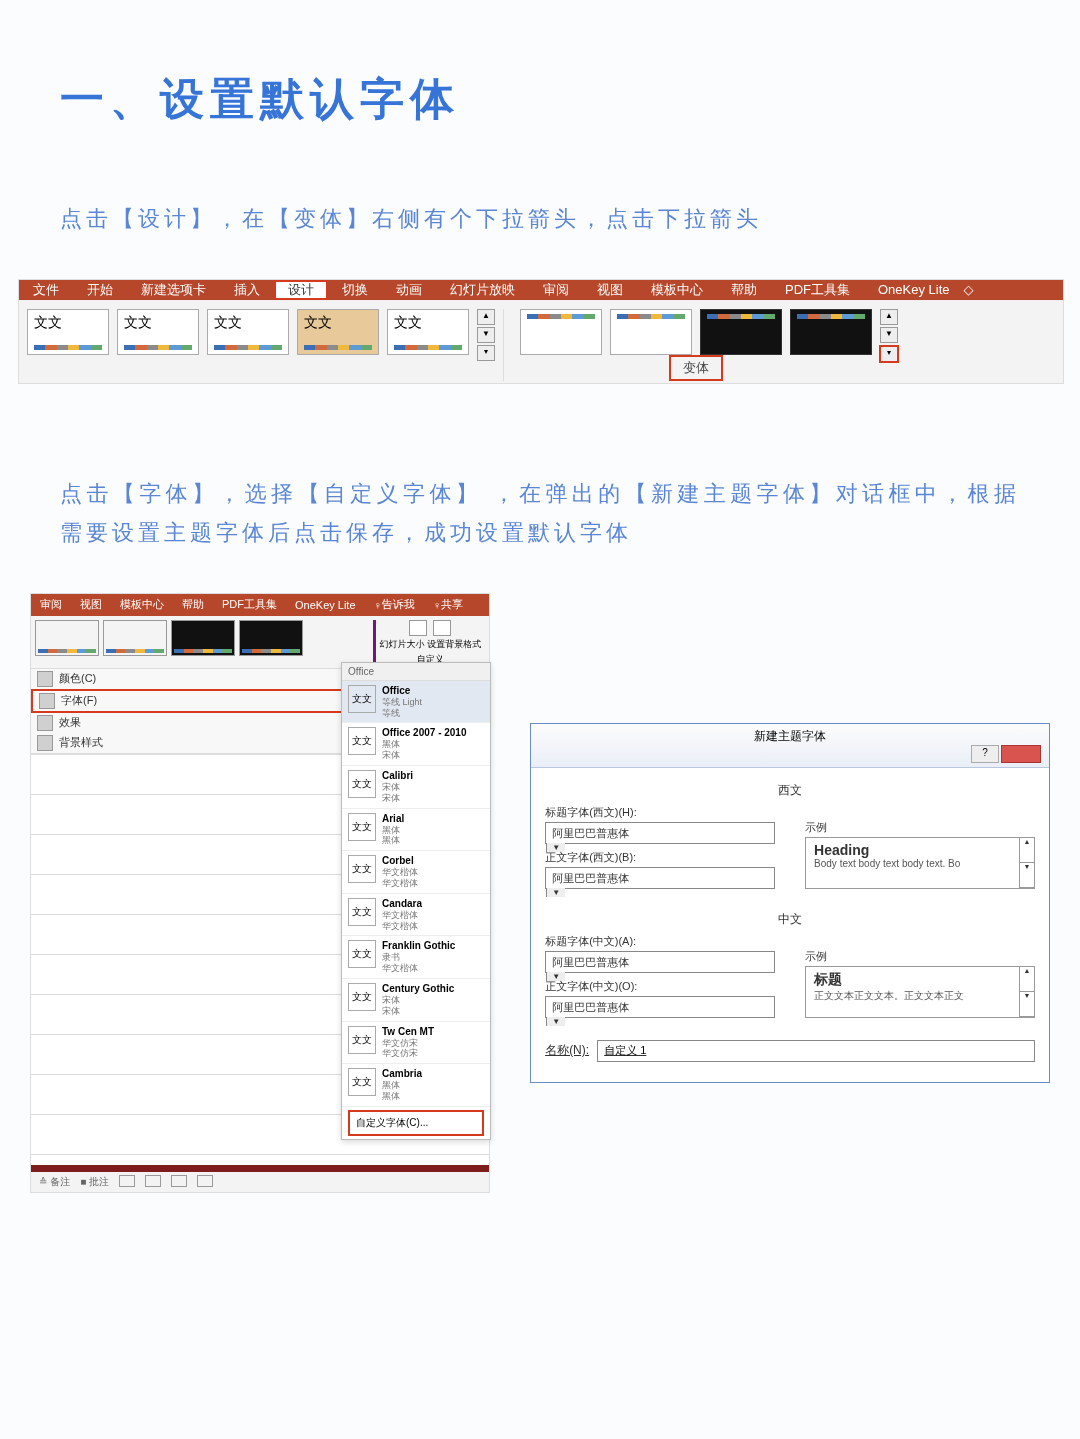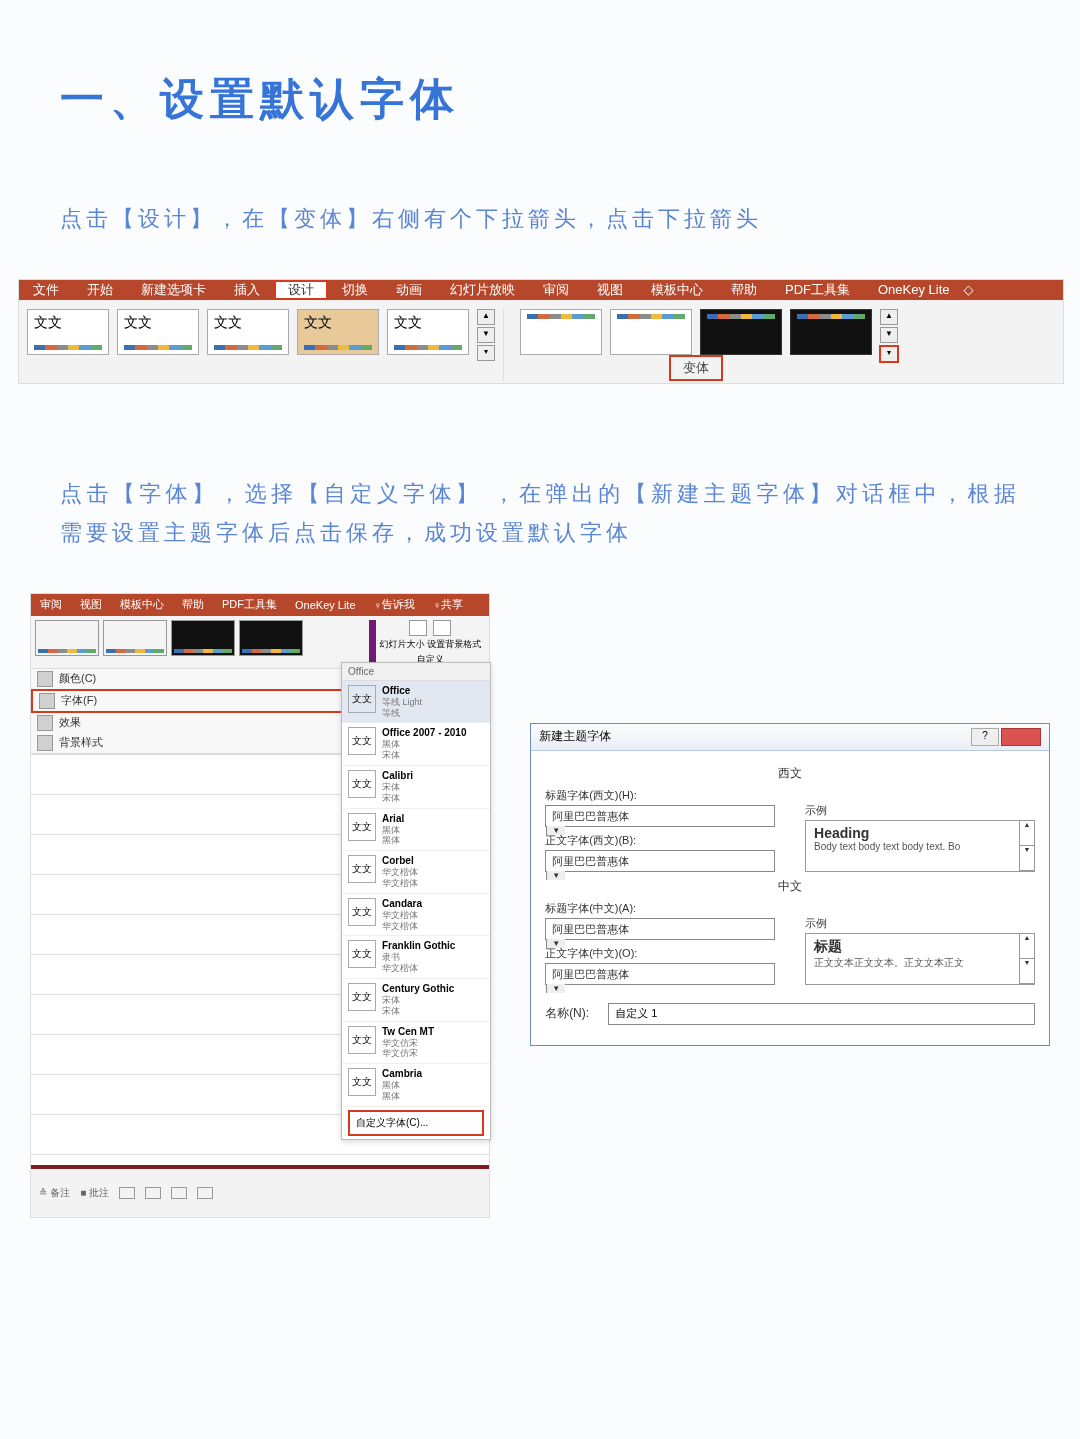--- a/index.html
+++ b/index.html
@@ -121,21 +121,21 @@
     display:flex;background:#f4f4f4;padding:4px 4px 2px 4px;gap:4px;align-items:flex-start;border-bottom:1px solid #ddd;
   }
   .mini-thumb {
     width:64px;height:36px;border:1px solid #999;display:flex;flex-direction:column;justify-content:flex-end;padding:2px;box-sizing:border-box;
   }
   .mini-thumb.dark { background:#111; }
   .mini-thumb .swatch { display:flex;height:4px;}
   .mini-thumb .swatch span{flex:1}
   .rbody-right {
     margin-left:auto;display:flex;flex-direction:column;align-items:center;font-size:9px;gap:2px;
-    border-left:7px solid #701a75;padding:0 4px;
+    border-left:3px solid #701a75;padding:0 4px;
   }
   .rbody-right-row{display:flex;gap:6px;align-items:center;}
   .rbody-right-icon{width:16px;height:14px;border:1px solid #999;background:#fff;}
   .drop-menu {
     background:#f8f8f8;border-right:1px solid #ddd;border-bottom:1px solid #ddd;
   }
   .menu-row {
     display:flex;align-items:center;gap:6px;padding:2px 6px;font-size:11px;color:#333;
   }
   .menu-row .mi-icon { width:14px;height:14px;background:#d0d0d0;border:1px solid #999;flex-shrink:0;}
@@ -159,50 +159,50 @@
   .font-item .fmeta .fs { color:#777; font-size:9px;}
   .font-pop .foot {
     padding:4px 6px;font-size:10px;border:2px solid #d43a1b;margin:3px 6px;
   }
   .slide-area {
     height:410px;background:#fff;
     background-image:repeating-linear-gradient(to bottom,transparent 0,transparent 39px,#ddd 39px,#ddd 40px);
     border-top:1px solid #ddd;
   }
   .status-bar {
-    background:#f3f3f3;border-top:4px solid #7f1d1d;display:flex;gap:10px;padding:17px 8px;font-size:10px;color:#666;align-items:center;
+    background:#f3f3f3;border-top:7px solid #7f1d1d;display:flex;gap:10px;padding:3px 8px;font-size:10px;color:#666;
   }
   .status-bar .sb-ico { width:14px;height:10px;border:1px solid #999;}
 
   
   .dialog {
     width:520px;margin-top:130px;background:#fff;border:1px solid #6a8cc7;
   }
   .dlg-title {
-    display:flex;align-items:center;background:linear-gradient(#fcfcfc,#e9eef7);border-bottom:1px solid #b8c7df;padding:4px 8px;font-size:12px;
+    display:flex;align-items:center;background:linear-gradient(#fcfcfc,#e9eef7);border-bottom:1px solid #b8c7df;padding:4px 8px;font-size:12px;flex-direction:column;
   }
   .dlg-title .winbtns { margin-left:auto;display:flex;gap:2px;}
   .dlg-title .minmax{width:26px;height:16px;border:1px solid #aaa;font-size:10px;text-align:center;line-height:14px;background:#eee;}
   .dlg-title .close{width:38px;height:16px;border:1px solid #a33;background:#d9534f;}
   .dlg-body { padding:10px 14px 8px;font-size:12px;color:#333;}
   .sec-lbl { margin:4px 0 6px;text-align:center; }
-  .field-row { display:flex;gap:30px;margin-bottom:6px;align-items:flex-end;}
+  .field-row { display:flex;gap:30px;margin-bottom:22px;align-items:flex-end;}
   .col { flex:1;}
   .fld-lbl { font-size:11px;color:#333;margin-bottom:2px;}
   .combo { display:flex;border:1px solid #888;height:20px;flex-direction:column;}
   .combo .cval { flex:1;padding:0 6px;font-size:11px;line-height:20px;}
   .combo .cbtn { width:18px;border-left:1px solid #888;background:#eee;display:flex;align-items:center;justify-content:center;font-size:8px;}
   .preview {
     border:1px solid #999;padding:4px 8px;height:52px;box-sizing:border-box;position:relative;
   }
   .preview .ph { font-weight:bold;font-size:14px;}
   .preview .pb { font-size:10px;color:#555;}
   .preview .spin { position:absolute;right:0;top:0;height:100%;width:14px;border-left:1px solid #999;display:flex;flex-direction:column;}
   .preview .spin div{flex:1;border-bottom:1px solid #999;font-size:7px;text-align:center;}
-  .name-row { display:flex;align-items:center;gap:19px;margin:18px 0 12px;}
+  .name-row { display:flex;align-items:center;gap:8px;margin:18px 0 12px;text-decoration:underline;}
   .name-row input { flex:1;border:1px solid #888;height:20px;padding:0 6px;font-size:11px;}
   .dlg-btns { display:flex;justify-content:flex-end;gap:8px;margin-top:6px;}
   .dlg-btns button { border:1px solid #888;background:#f4f4f4;padding:2px 16px;font-size:12px;}
   .dlg-btns button.primary { border:2px solid #d43a1b;}
 
   .sw1{background:#3b6fb5}.sw2{background:#d36a3c}.sw3{background:#8b8b8b}.sw4{background:#f1b93c}.sw5{background:#5c9bd5}.sw6{background:#63a86d}
 </style>
 </head>
 <body>
 

